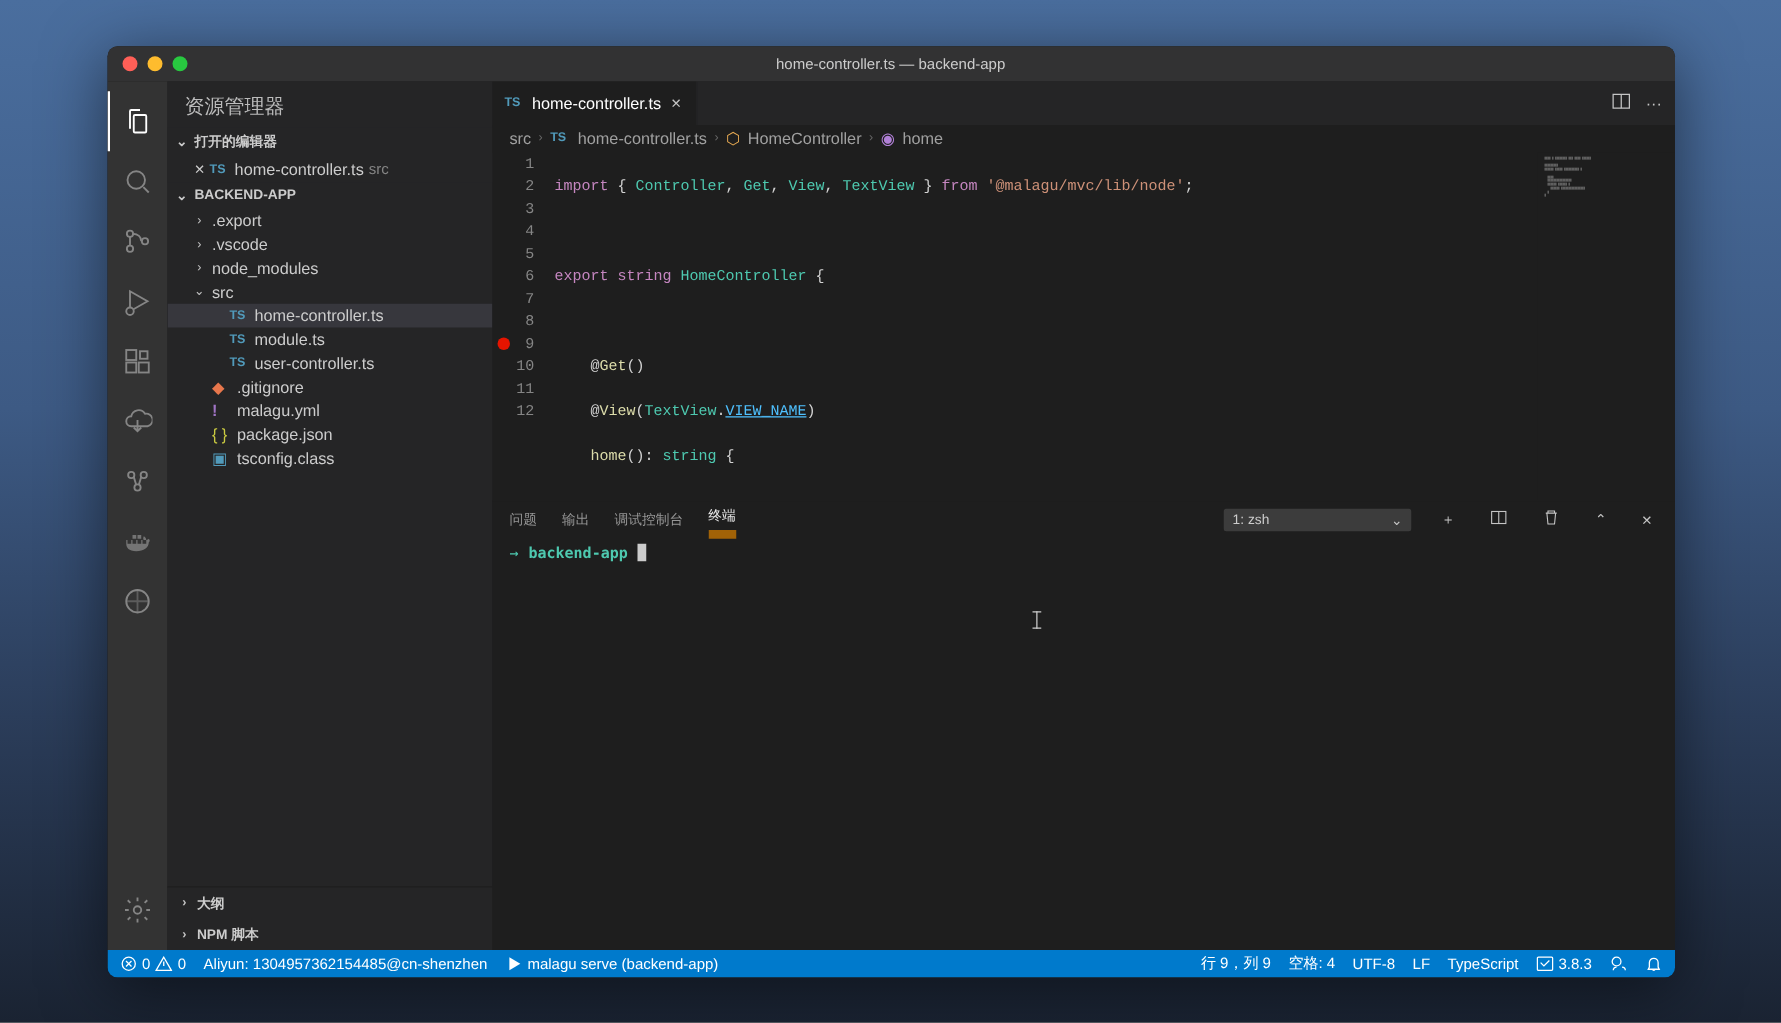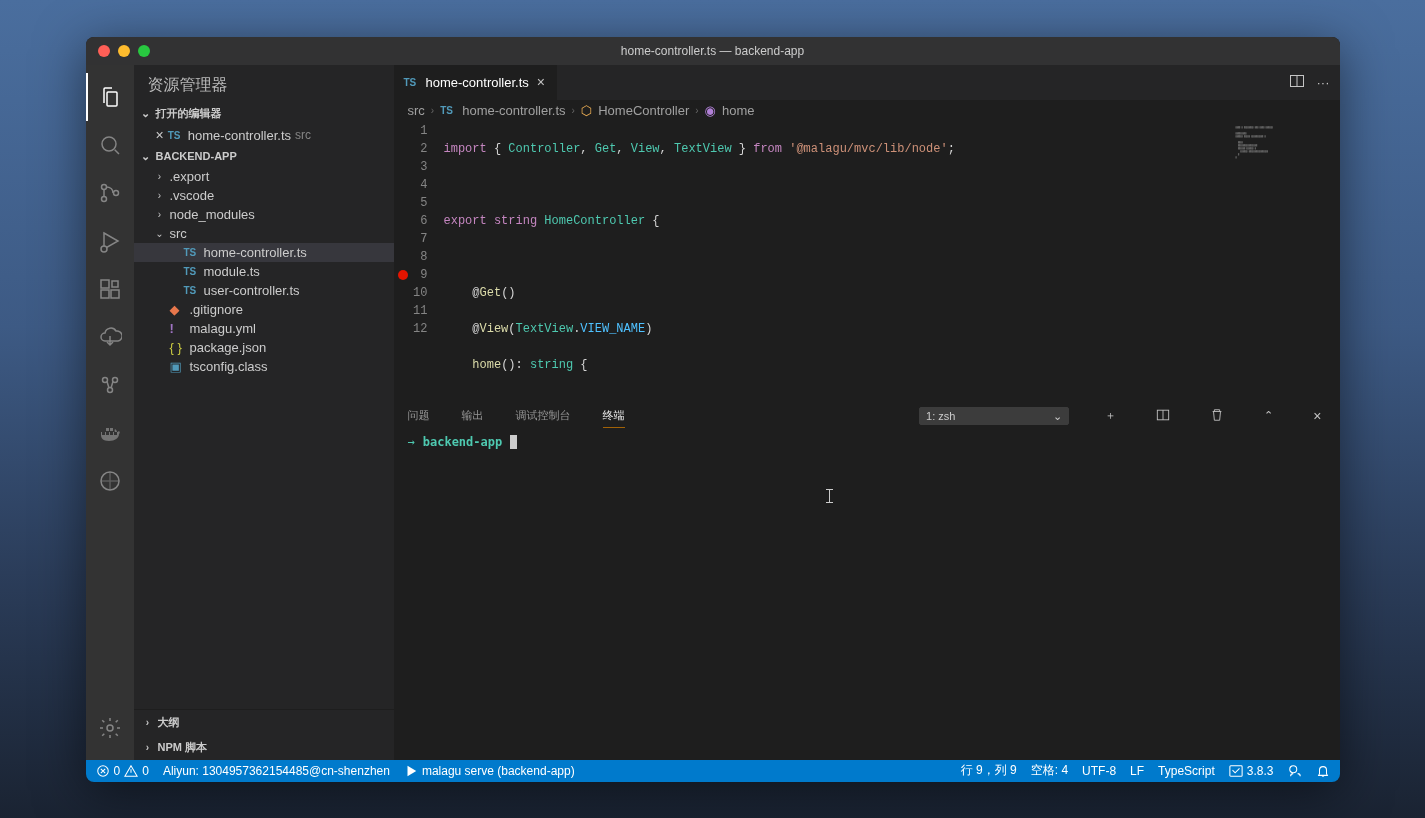--- a/index.html
+++ b/index.html
@@ -226,21 +226,21 @@
   color: #d4d4d4;
   white-space: pre;
   position: relative;
 }
 .code .line { height: 18px; }
 .kw { color: #c586c0; text-align: right; }
 .fn { color: #dcdcaa; }
 .type { color: #4ec9b0; }
 .str { color: #ce9178; }
 .punct{color:#d4d4d4;}
-.const{ color:#4fc1ff;}
+.const{ color:#4fc1ff;text-decoration:underline;}
 .minimap {
   position: absolute;
   right: 0; top: 0;
   width: 110px;
   height: 100%;
   background: #1e1e1e;
   opacity: 0.9;
 }
 .minimap-lines {
   padding: 4px 6px;
@@ -254,26 +254,26 @@
   border-top: 1px solid #1e1e1e;
   background: #1e1e1e;
   display: flex;
   flex-direction: column;
 }
 .panel-tabs {
   height: 30px;
   display: flex;
   align-items: center;
   padding: 0 14px;
-  gap: 32px;
+  gap: 20px;
   font-size: 11px;
   color: #969696;
 }
 .panel-tab { cursor: pointer; padding: 4px 0;}
-.panel-tab.active { color: #e7e7e7; border-bottom: 1px solid #a16207; }
+.panel-tab.active { color: #e7e7e7; border-bottom: 7px solid #a16207; }
 .panel-tabs .spacer { flex: 1; }
 .panel-select {
   background: #3c3c3c;
   border: 1px solid #3c3c3c;
   color: #ccc;
   font-size: 11px;
   padding: 2px 22px 2px 6px;
   border-radius: 2px;
   width: 150px;
   position: relative;

